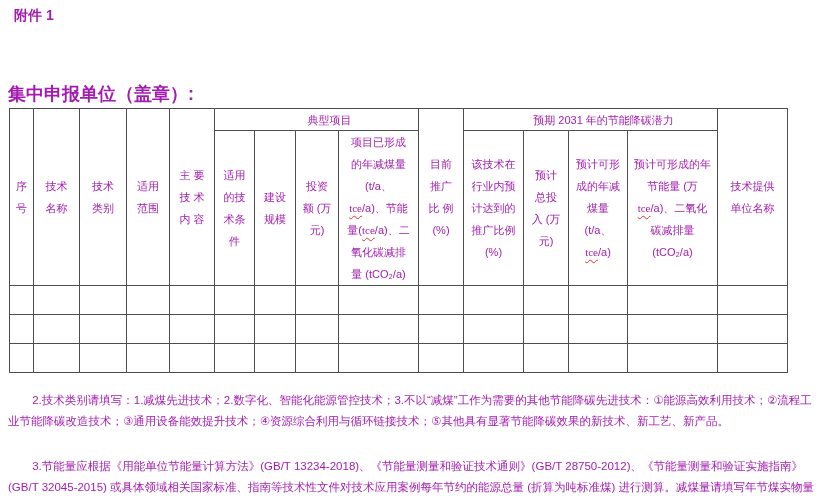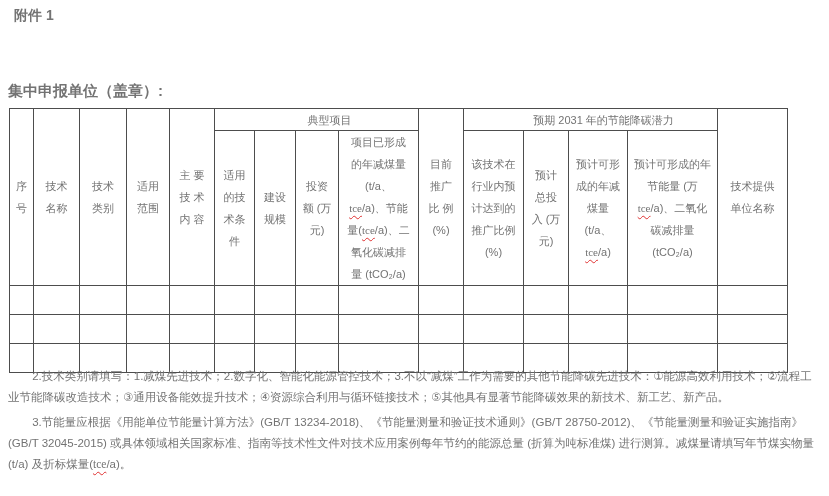--- a/index.html
+++ b/index.html
@@ -1,44 +1,44 @@
 <!DOCTYPE html>
 <html><head>
 <meta charset="utf-8">
 <style>
   html,body{margin:0;padding:0;background:#ffffff;}
   .page{
     position:relative;width:829px;height:496px;background:#fff;
-    font-family:"Liberation Sans","DejaVu Sans",sans-serif;color:#737373;
+    font-family:"Liberation Sans","DejaVu Sans",sans-serif;color:#a21caf;
     overflow:hidden;
     border-radius:23px;
   }
   .attachment{position:absolute;left:14px;top:7px;font-size:14px;font-weight:bold;}
   .doc-title{position:absolute;left:0;right:0;top:40px;text-align:center;
     font-size:20px;font-weight:bold;letter-spacing:2px;}
-  .declarer{position:absolute;left:8px;top:82px;font-size:15px;font-weight:bold;}
+  .declarer{position:absolute;left:8px;top:82px;font-size:18px;font-weight:bold;}
   table.summary{
     position:absolute;left:9px;top:108px;width:778px;
     border-collapse:collapse;table-layout:fixed;
   }
   table.summary th,table.summary td{
     border:1px solid #4d4d4d;padding:0 2px;font-weight:normal;
     overflow:hidden;
   }
   thead th{
     font-size:11px;line-height:22px;text-align:center;vertical-align:middle;
     white-space:pre-line;
   }
   tr.group-row{height:22px;}
   tr.group-row th.group-cell{line-height:20px;padding-left:28px;}
   tr.detail-row{height:147px;}
   tbody tr{height:29px;}
   .notes{position:absolute;left:8px;top:366px;width:814px;font-size:11.5px;line-height:21px;}
   .notes p{margin:0 0 4px 0;}
-  .notes p.indent{text-indent:2.1em;}
+  .notes p.indent{text-indent:2.1em;margin-top:24px;}
   .w{
     text-decoration-line:underline;
     text-decoration-style:wavy;
     text-decoration-color:#e03131;
     text-decoration-thickness:1px;
     text-underline-offset:3px;
     font-family:Liberation Serif, serif;
   }
 </style>
 </head>

